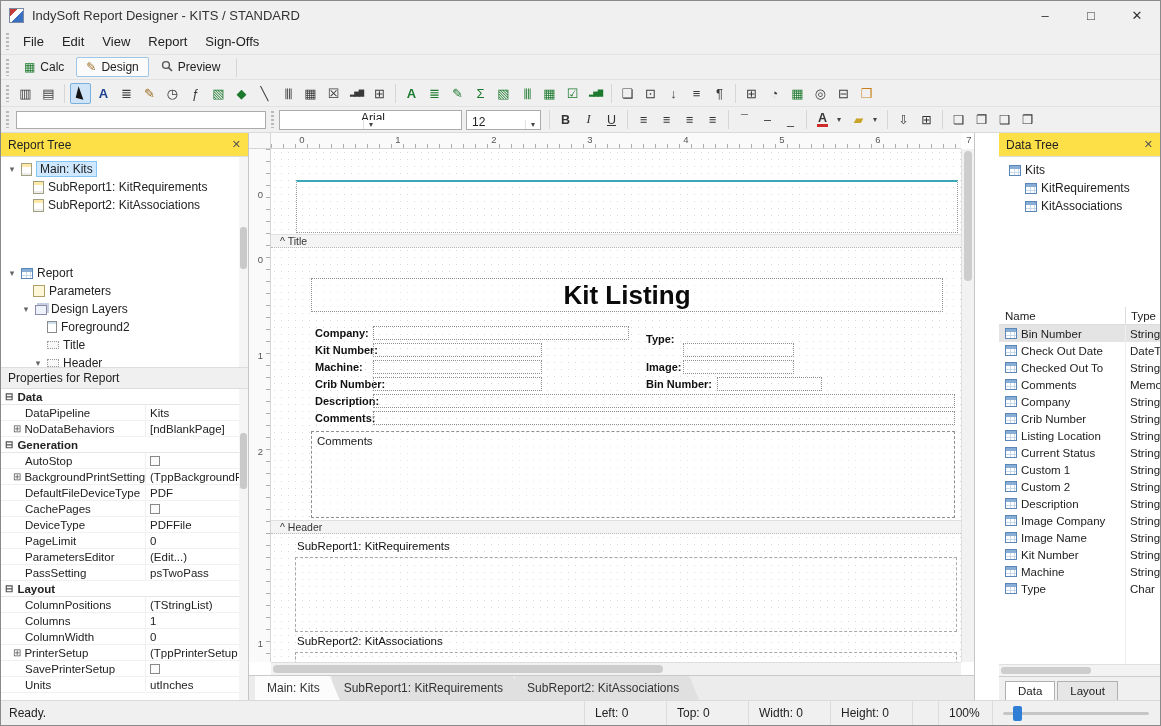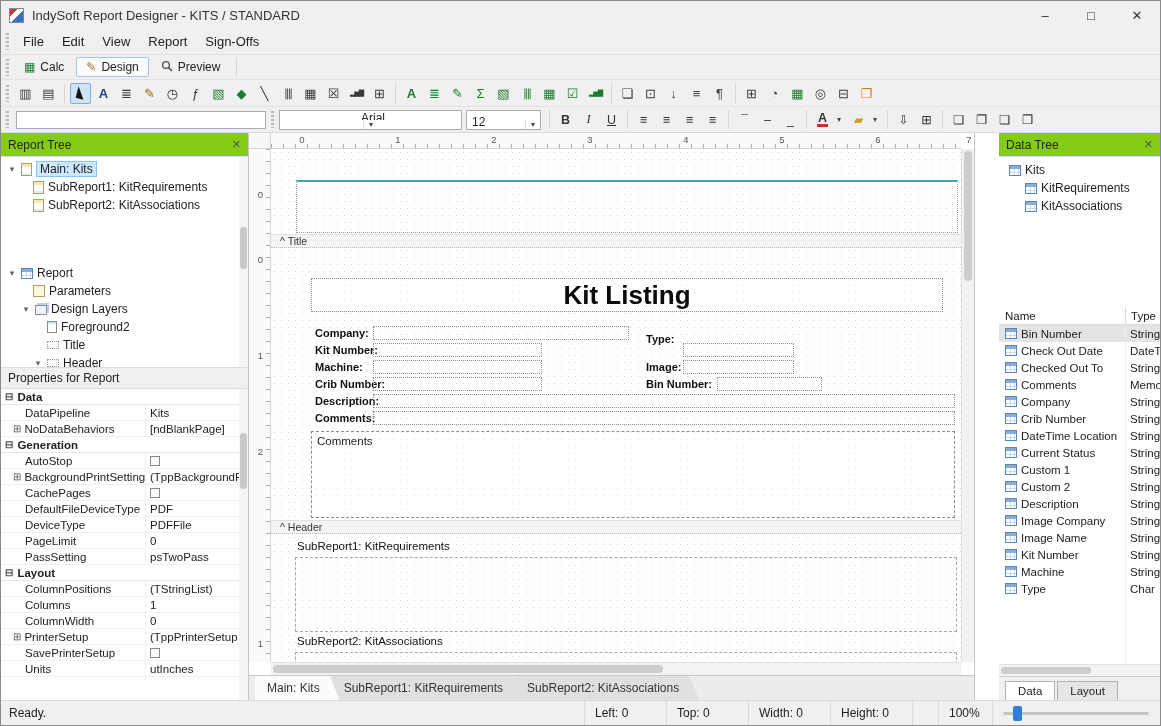--- a/index.html
+++ b/index.html
@@ -44,21 +44,21 @@
   .combo .dd { width:15px; text-align:center; font-size:8px; color:#444; border-left:1px solid #e2e2e2; }
   .fmt-btn { min-width:21px; height:21px; display:flex; align-items:center; justify-content:center; font-size:12.5px; color:#333; margin:0 1px; border:1px solid transparent; border-radius:2px; }
   .fmt-btn.b { font-weight:bold; } .fmt-btn.i { font-style:italic; font-family:"Liberation Serif", serif; } .fmt-btn.u { text-decoration:underline; }
   .fc-a { font-weight:bold; border-bottom:3px solid #d02b2b; line-height:11px; padding:0 1px; }
   .hl-g { color:#c9a227; }
   .dd-mini { font-size:8px; color:#444; width:10px; text-align:center; margin-right:3px; }
   
   .main { flex:1; display:flex; min-height:0; }
   
   .left-panel { width:248px; min-width:248px; border-right:1px solid #c6c6c6; display:flex; flex-direction:column; background:#fff; }
-  .panel-header { height:24px; min-height:24px; background:#84cc16; display:flex; align-items:center; padding:0 7px; font-size:12px; border-bottom:1px solid #ddd; }
+  .panel-header { height:24px; min-height:24px; background:#fde047; display:flex; align-items:center; padding:0 7px; font-size:12px; border-bottom:1px solid #ddd; }
   .panel-close { margin-left:auto; font-size:11px; color:#555; }
   .rt-tree { height:210px; min-height:210px; position:relative; background:#fff; overflow:hidden; padding-top:3px; }
   .trow { height:18px; display:flex; align-items:center; gap:4px; padding-left:6px; white-space:nowrap; overflow:hidden; }
   .chev { width:10px; min-width:10px; font-size:9px; color:#666; text-align:center; }
   .sel-label { background:#cde8ff; border:1px solid #84c4f2; padding:0 3px; }
   .tree-spacer { height:50px; }
   .vtrack { position:absolute; right:0; top:0; bottom:0; width:9px; background:#f5f5f5; }
   .vthumb { position:absolute; right:1px; width:7px; border-radius:3px; background:#c9c9c9; }
   .props-header { height:22px; min-height:22px; background:#f0f0f0; display:flex; align-items:center; padding:0 7px; border-top:1px solid #ddd; border-bottom:1px solid #ddd; }
   .props { flex:1; position:relative; overflow:hidden; background:#fff; font-size:11.5px; }
@@ -351,36 +351,40 @@
             </span>
         </div>
         <div class="prow">
           <span class="p-name exp">
               <span class="p-exp">⊞</span>
               <span>BackgroundPrintSetting</span>
             </span>
           <span class="p-val">(TppBackgroundP</span>
         </div>
         <div class="prow">
+          <span class="p-name">DefaultFileDeviceType</span>
+          <span class="p-val">PDF</span>
+        </div>
+        <div class="prow">
           <span class="p-name">CachePages</span>
           <span class="p-val">
               <span class="p-check"></span>
             </span>
         </div>
         <div class="prow">
-          <span class="p-name">DefaultFileDeviceType</span>
-          <span class="p-val">PDF</span>
-        </div>
-        <div class="prow">
           <span class="p-name">DeviceType</span>
           <span class="p-val">PDFFile</span>
         </div>
         <div class="prow">
           <span class="p-name">PageLimit</span>
           <span class="p-val">0</span>
+        </div>
+        <div class="prow">
+          <span class="p-name">ParametersEditor</span>
+          <span class="p-val">(Edit...)</span>
         </div>
         <div class="prow">
           <span class="p-name">PassSetting</span>
           <span class="p-val">psTwoPass</span>
         </div>
         <div class="prow group">
           <span class="pg-box">⊟</span>
           <span>Layout</span>
         </div>
         <div class="prow">
@@ -550,21 +554,21 @@
         <div class="frow">
           <span class="fr-name">
               <span class="ic-grid"></span>
               <span>Crib Number</span>
             </span>
           <span class="fr-type">String</span>
         </div>
         <div class="frow">
           <span class="fr-name">
               <span class="ic-grid"></span>
-              <span>DateTime Location</span>
+              <span>Listing Location</span>
             </span>
           <span class="fr-type">String</span>
         </div>
         <div class="frow">
           <span class="fr-name">
               <span class="ic-grid"></span>
               <span>Current Status</span>
             </span>
           <span class="fr-type">String</span>
         </div>

